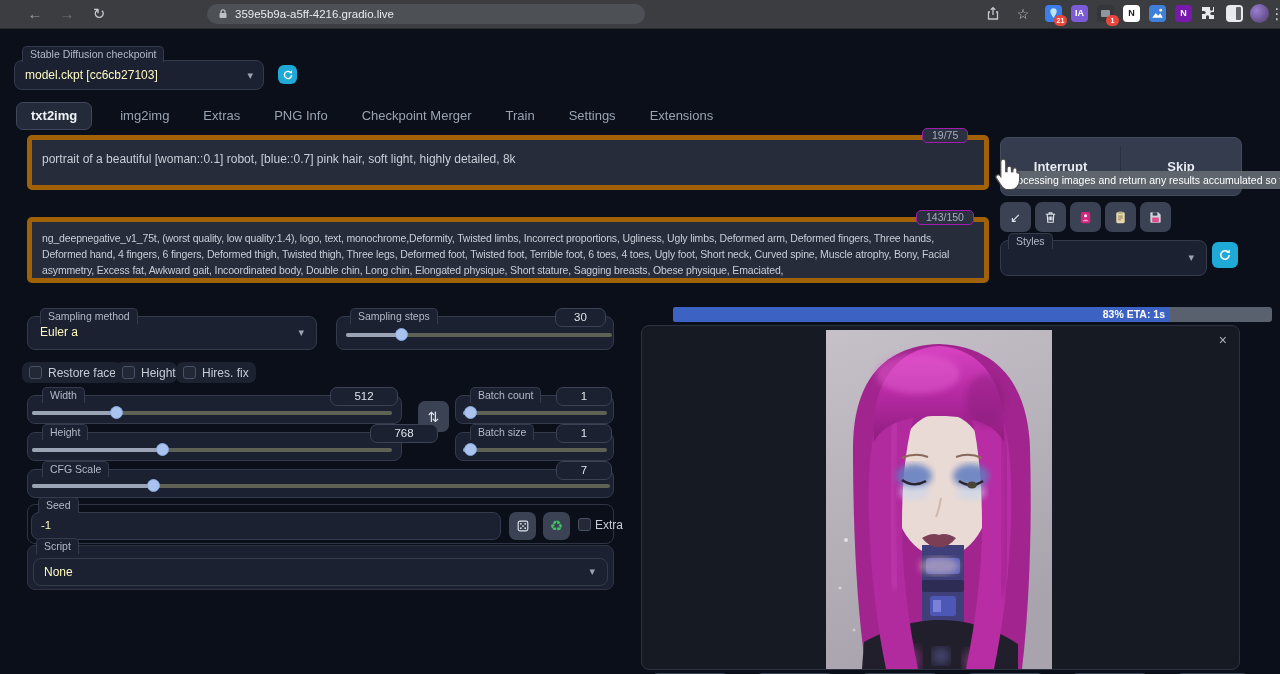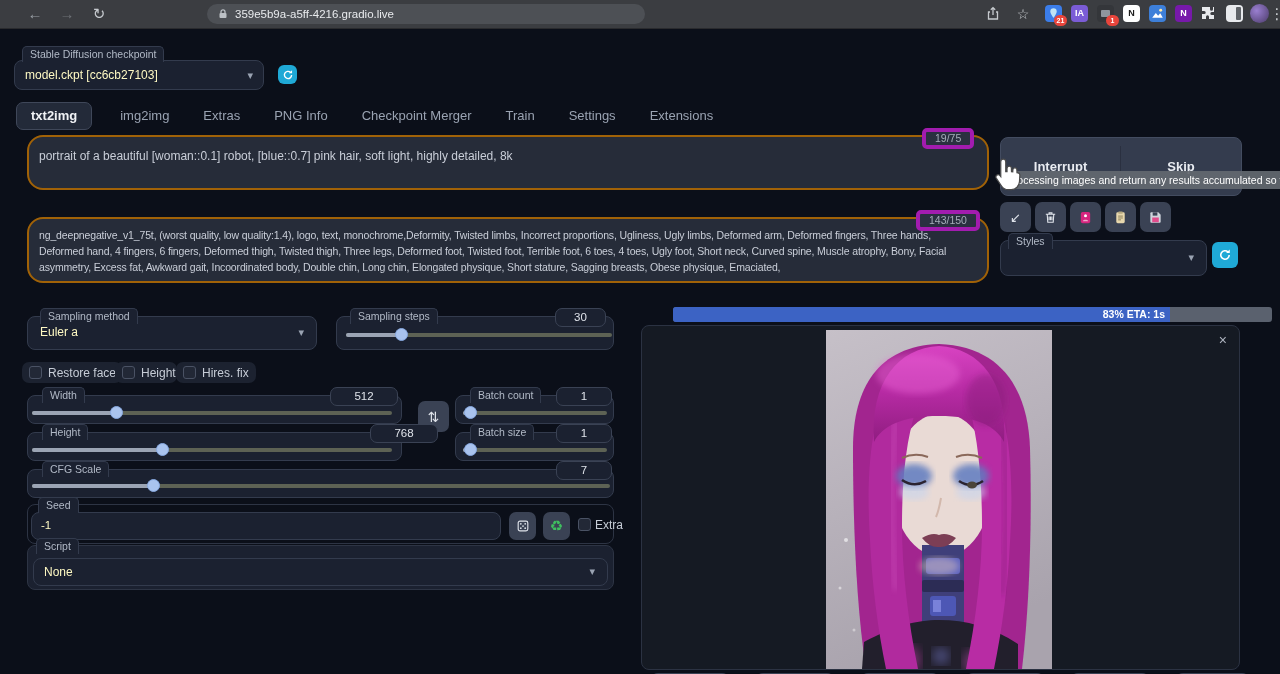--- a/index.html
+++ b/index.html
@@ -24,22 +24,22 @@
   .numbox{position:absolute;background:#1b2130;border:1px solid #3a4254;border-radius:7px;color:#dfe3ea;
           font-size:11.5px;text-align:center;z-index:3;}
   .value{color:#fef9c3;font-size:12px;}
   .chev{color:#9aa3b2;font-size:11px;}
   .track{position:absolute;height:4px;border-radius:2px;background:#5d6254;z-index:2;}
   .sfill{position:absolute;left:0;top:0;height:4px;border-radius:2px;background:#9ba4b4;}
   .thumb{position:absolute;top:-5px;width:13px;height:13px;border-radius:50%;background:#a9c3ee;border:1px solid #87a8e0;box-sizing:border-box;}
   .cb{position:absolute;width:13px;height:13px;background:#222836;border:1px solid #4a5264;border-radius:3px;box-sizing:border-box;}
   .cblabel{position:absolute;color:#c6ccd6;font-size:12px;}
   .cbchip{position:absolute;background:#1c2230;border-radius:7px;}
-  .txtbox{position:absolute;background:#262c39;border:2px solid #a16207;border-radius:16px;color:#c9ced8;}
-  .counter{position:absolute;background:#2a3040;border:4px solid #a21caf;border-radius:5px;color:#a6aeba;
+  .txtbox{position:absolute;background:#262c39;border:5px solid #a16207;border-radius:5px;color:#c9ced8;}
+  .counter{position:absolute;background:#2a3040;border:1px solid #a21caf;border-radius:5px;color:#a6aeba;
            font-size:10.5px;line-height:13px;padding:0 9px;z-index:3;}
   .toolbtn{position:absolute;width:29px;height:28px;background:#3a4254;border:1px solid #48516400;border-radius:7px;
            display:flex;align-items:center;justify-content:center;color:#dfe3ea;font-size:13px;}
   .cyanbtn{position:absolute;background:#1fa9d6;border-radius:6px;display:flex;align-items:center;justify-content:center;}
   .genbtn{position:absolute;top:0;height:100%;display:flex;align-items:center;justify-content:center;
           color:#e8ebf1;font-size:13px;font-weight:bold;}
   .stub{position:absolute;width:80px;height:24px;background:#3a4254;border-radius:8px;}
   .tab{height:26px;line-height:26px;font-size:13px;color:#9aa3b2;padding:0 6px;}
   .tab.active{border:1px solid #3f4759;border-radius:7px;background:#232a39;color:#f0f2f5;font-weight:bold;padding:0 14px;}
 </style>

